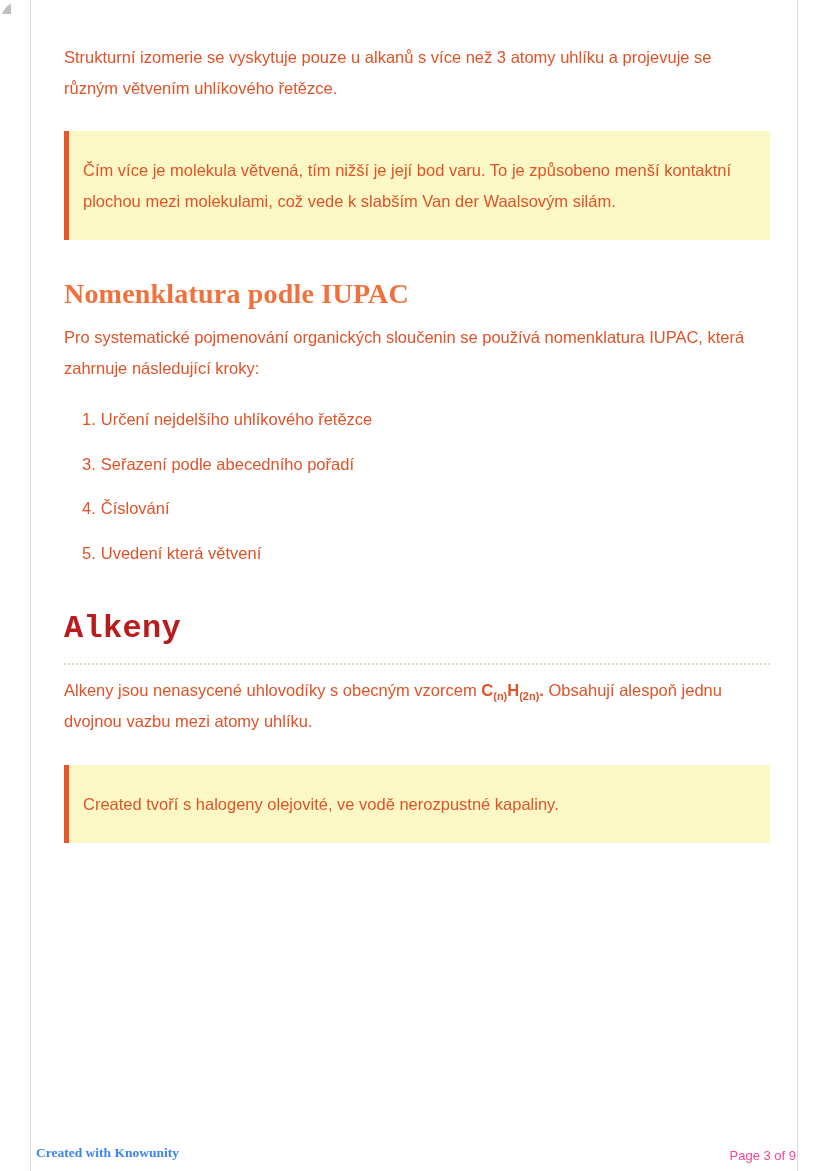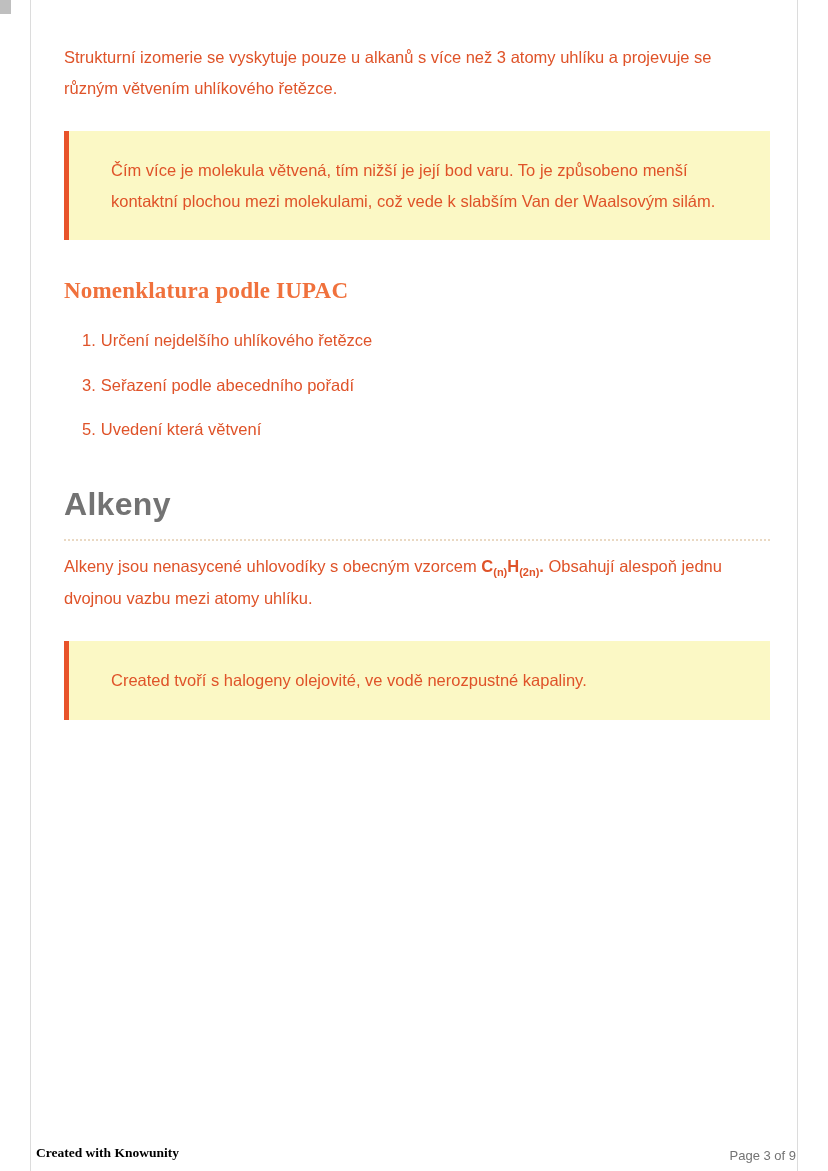--- a/index.html
+++ b/index.html
@@ -3,20 +3,21 @@
 <meta charset="utf-8">
 <style>
   html, body { margin: 0; padding: 0; background: #ffffff; }
   .page {
     position: relative;
     width: 828px;
     height: 1171px;
     background: #ffffff;
     font-family: "Liberation Sans", sans-serif;
     overflow: hidden;
+    border-radius: 23px;
   }
   .edge-line {
     position: absolute;
     top: 0;
     bottom: 0;
     width: 1px;
     background: #dcdcdc;
   }
   .edge-left { left: 30px; }
   .edge-right { left: 797px; }
@@ -37,36 +38,36 @@
   }
   .body-text {
     color: #df5329;
     font-size: 16.5px;
     line-height: 1.85;
     margin: 0 0 24px 0;
   }
   .callout {
     background: #fbf8c5;
     border-left: 5px solid #e8532a;
-    padding: 24px 42px;
+    padding: 24px 14px;
     margin: 28px 0 30px 0;
   }
   .callout .body-text { margin: 0; }
   h2.section-heading {
     font-family: "Liberation Serif", serif;
     font-weight: 700;
     color: #f0713c;
-    font-size: 23px;
+    font-size: 28px;
     margin: 38px 0 12px 0;
     letter-spacing: 0.2px;
   }
   h1.chapter-heading {
-    font-family: Liberation Sans, sans-serif;
+    font-family: Liberation Mono, monospace;
     font-weight: 700;
-    color: #737373;
+    color: #b91c1c;
     font-size: 32px;
     margin: 46px 0 0 0;
     padding-bottom: 16px;
     border-bottom: 2px dotted #ead9c3;
     letter-spacing: 0.3px;
   }
   .after-chapter { margin-top: 10px; }
   ol.steps {
     list-style: none;
     margin: 26px 0 28px 0;
@@ -80,28 +81,28 @@
   }
   ol.steps li .num { margin-right: 5px; }
   .formula { font-weight: 700; }
   .formula sub { font-size: 11px; }
   .footer-left {
     position: absolute;
     left: 36px;
     bottom: 10px;
     font-family: "Liberation Serif", serif;
     font-weight: 700;
-    color: #000000;
+    color: #3b82f6;
     font-size: 13.5px;
   }
   .footer-right {
     position: absolute;
     right: 32px;
     bottom: 8px;
-    color: #737373;
+    color: #ec4899;
     font-size: 13px;
   }
 </style>
 </head>
 <body>
 
 <div class="page">
   <div class="corner-artifact"></div>
   <div class="edge-line edge-left"></div>
   <div class="edge-line edge-right"></div>
@@ -110,27 +111,31 @@
 
     <p class="body-text">Strukturní izomerie se vyskytuje pouze u alkanů s více než 3 atomy uhlíku a projevuje se různým větvením uhlíkového řetězce.</p>
 
     <div class="callout">
       <p class="body-text">Čím více je molekula větvená, tím nižší je její bod varu. To je způsobeno menší kontaktní plochou mezi molekulami, což vede k slabším Van der Waalsovým silám.</p>
     </div>
 
 
     <h2 class="section-heading">Nomenklatura podle IUPAC</h2>
 
+    <p class="body-text">Pro systematické pojmenování organických sloučenin se používá nomenklatura IUPAC, která zahrnuje následující kroky:</p>
 
     <ol class="steps">
       <li>
         <span class="num">1.</span><span>Určení nejdelšího uhlíkového řetězce</span>
       </li>
       <li>
         <span class="num">3.</span><span>Seřazení podle abecedního pořadí</span>
+      </li>
+      <li>
+        <span class="num">4.</span><span>Číslování</span>
       </li>
       <li>
         <span class="num">5.</span><span>Uvedení která větvení</span>
       </li>
     </ol>
 
 
     <h1 class="chapter-heading">Alkeny</h1>
 
     <p class="body-text after-chapter">

